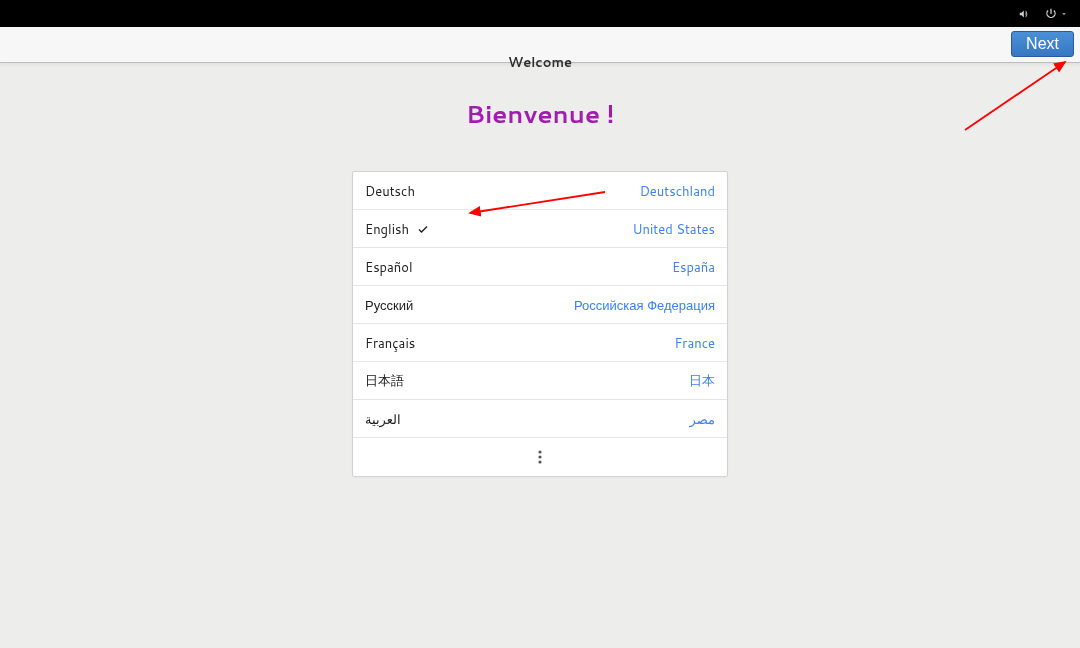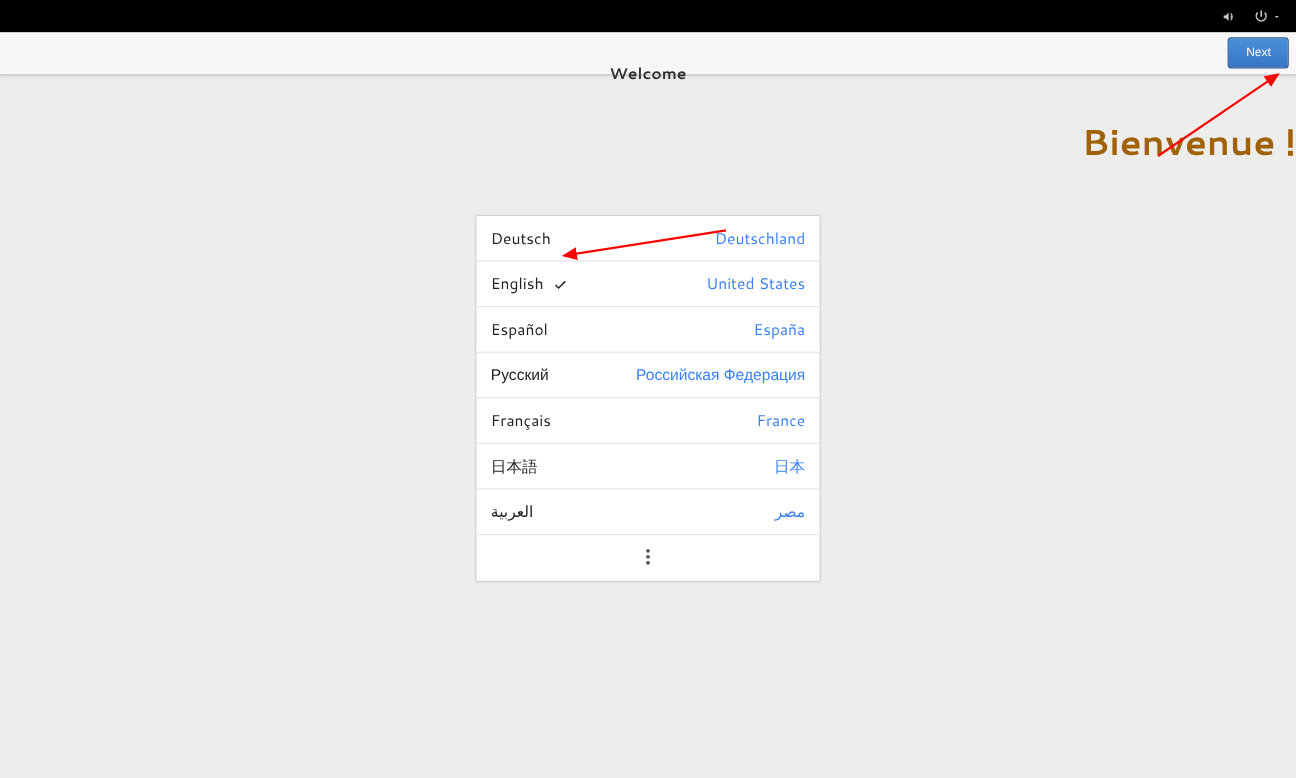--- a/index.html
+++ b/index.html
@@ -57,39 +57,39 @@
     .next-button {
       position: absolute;
       right: 6px;
       top: 4px;
       height: 26px;
       padding: 0 14px;
       background: linear-gradient(to bottom, #4a90d9, #3776c3);
       color: #ffffff;
       border: 1px solid #2b5a9b;
       border-radius: 3px;
-      font-size: 10px;
+      font-size: 16px;
       font-weight: 400;
       cursor: pointer;
       display: flex;
       align-items: center;
       justify-content: center;
     }
 
     .welcome-heading {
-      text-align: right;
-      font-size: 30px;
+      text-align: center;
+      font-size: 25px;
       font-weight: 700;
-      color: #a16207;
+      color: #a21caf;
       margin-top: 33px;
       letter-spacing: -0.2px;
     }
 
     .language-panel {
-      width: 288px;
+      width: 376px;
       margin: 40px auto 0 auto;
       background: #ffffff;
       border: 1px solid #d2d2d2;
       border-radius: 2px;
       box-shadow: 0 1px 2px rgba(0,0,0,0.03);
     }
 
     .language-row {
       display: flex;
       justify-content: space-between;

